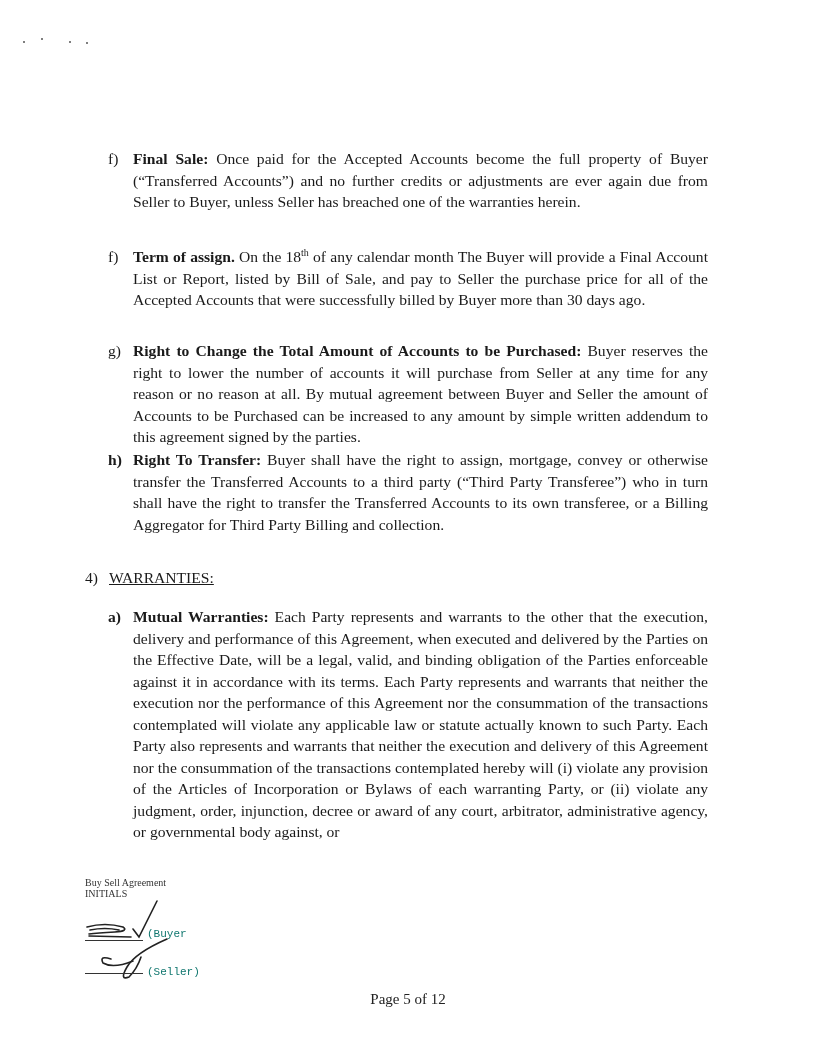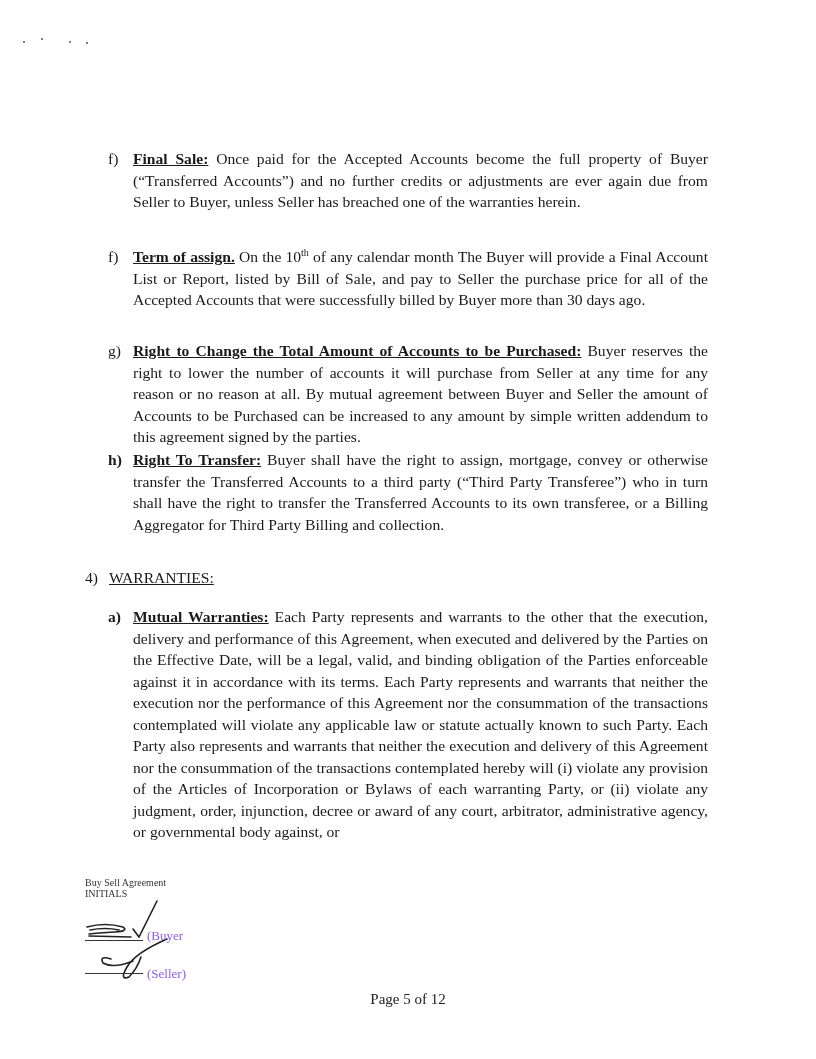--- a/index.html
+++ b/index.html
@@ -9,32 +9,32 @@
     color: #1a1a1a;
   }
   .specks { position: absolute; left: 0; top: 0; width: 200px; height: 60px; }
   .speck { position: absolute; width: 2px; height: 2px; background: #555; border-radius: 50%; }
   .item {
     position: absolute; left: 108px; width: 600px;
     font-size: 15.6px; line-height: 21.5px;
   }
   .item .lbl { position: absolute; left: 0; top: 0; }
   .item .body { margin-left: 25px; text-align: justify; }
-  .item .head { font-weight: bold; text-decoration: underline; }
+  .item .head { font-weight: bold; }
   .bold-lbl { font-weight: bold; }
   sup { font-size: 10px; line-height: 0; vertical-align: 6px; }
   .section {
     position: absolute; left: 85px; top: 567px;
     font-size: 15.6px; line-height: 21.5px; font-weight: normal;
   }
   .section .num { display: inline-block; width: 24px; }
   .section .title { text-decoration: underline; }
   .footer { position: absolute; left: 85px; top: 877px; font-size: 10px; line-height: 11px; color: #333; }
   .initials { position: absolute; left: 85px; top: 897px; width: 140px; height: 90px; }
-  .init-row { position: absolute; left: 0; font-size: 13px; color: #8b5cf6; }
+  .init-row { position: absolute; left: 0; font-size: 11px; color: #0f766e; font-family: Liberation Mono, monospace; }
   .init-line { position: absolute; left: 0; width: 58px; height: 1px; background: #333; }
   .pagenum {
     position: absolute; top: 991px; left: 0; width: 816px; text-align: center;
     font-size: 15px; color: #222;
   }
 </style>
 </head>
 <body>
 
 <div class="specks">
@@ -44,21 +44,21 @@
   <div class="speck" style="left:86px;top:42px;"></div>
 </div>
 
 <div class="item" style="top:148px;">
   <span class="lbl">f)</span>
   <div class="body"><span class="head">Final Sale:</span><span> Once paid for the Accepted Accounts become the full property of Buyer (“Transferred Accounts”) and no further credits or adjustments are ever again due from Seller to Buyer, unless Seller has breached one of the warranties herein.</span></div>
 </div>
 
 <div class="item" style="top:246px;">
   <span class="lbl">f)</span>
-  <div class="body"><span class="head">Term of assign.</span><span> On the 10</span><sup>th</sup><span> of any calendar month The Buyer will provide a Final Account List or Report, listed by Bill of Sale, and pay to Seller the purchase price for all of the Accepted Accounts that were successfully billed by Buyer more than 30 days ago.</span></div>
+  <div class="body"><span class="head">Term of assign.</span><span> On the 18</span><sup>th</sup><span> of any calendar month The Buyer will provide a Final Account List or Report, listed by Bill of Sale, and pay to Seller the purchase price for all of the Accepted Accounts that were successfully billed by Buyer more than 30 days ago.</span></div>
 </div>
 
 <div class="item" style="top:340px;">
   <span class="lbl">g)</span>
   <div class="body"><span class="head">Right to Change the Total Amount of Accounts to be Purchased:</span><span> Buyer reserves the right to lower the number of accounts it will purchase from Seller at any time for any reason or no reason at all. By mutual agreement between Buyer and Seller the amount of Accounts to be Purchased can be increased to any amount by simple written addendum to this agreement signed by the parties.</span></div>
 </div>
 
 <div class="item" style="top:449px;">
   <span class="lbl bold-lbl">h)</span>
   <div class="body"><span class="head">Right To Transfer:</span><span> Buyer shall have the right to assign, mortgage, convey or otherwise transfer the Transferred Accounts to a third party (“Third Party Transferee”) who in turn shall have the right to transfer the Transferred Accounts to its own transferee, or a Billing Aggregator for Third Party Billing and collection.</span></div>

